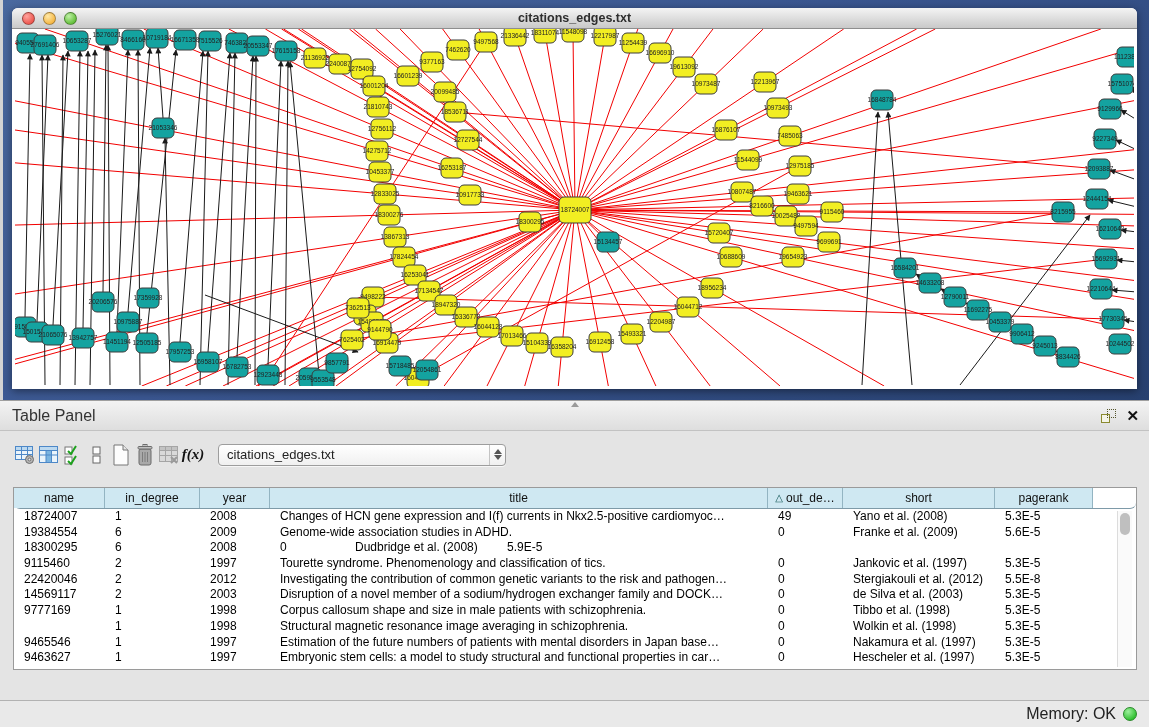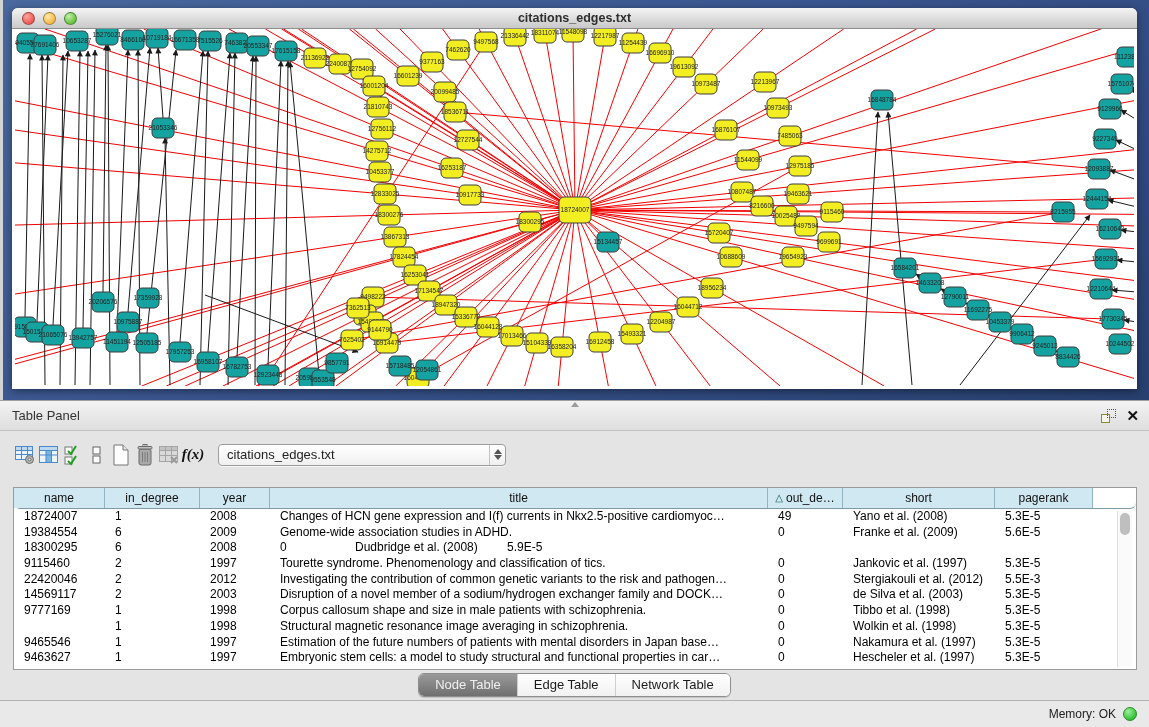--- a/index.html
+++ b/index.html
@@ -45,21 +45,21 @@
   
   .bottom-panel {
     position:absolute; left:0; top:400px; width:1149px; height:327px;
     background:#e4e4e4; border-top:1px solid #9f9f9f;
   }
   .panel-header {
     position:relative; height:30px;
     background: linear-gradient(#f3f3f3,#dedede);
     border-bottom:1px solid #c2c2c2;
   }
-  .panel-header .panel-title { position:absolute; left:12px; line-height:30px; font-size:13px; color:#333; }
+  .panel-header .panel-title { position:absolute; left:12px; line-height:30px; font-size:16px; color:#333; }
   .panel-header .hicons { position:absolute; right:10px; top:6px; display:flex; gap:10px; align-items:center; }
   .grip {
     position:absolute; left:50%; top:1px; width:0; height:0; margin-left:-4px;
     border-left:4px solid transparent; border-right:4px solid transparent;
     border-bottom:5px solid #9a9a9a;
   }
   .close-x { font-size:15px; font-weight:bold; color:#111; line-height:18px; cursor:default; }
 
   .toolbar {
     height:47px; display:flex; align-items:center; padding-left:14px;
@@ -122,21 +122,21 @@
   .seg {
     font-size:13px; color:#1b1b1b; padding:3px 16px 4px; border-left:1px solid #cfcfcf;
     background:linear-gradient(#ffffff,#f1f1f1);
   }
   .seg:first-child { border-left:none; }
   .seg.sel { background:linear-gradient(#9a9a9a,#6f6f6f); color:#f0f0f0; }
   .status-bar {
     position:absolute; left:0; right:0; bottom:0; height:27px;
     background:#e9e9e9; border-top:1px solid #b2b2b2;
     display:flex; align-items:center; justify-content:flex-end;
-    padding-right:12px; gap:7px; font-size:12px; color:#222;
+    padding-right:12px; gap:7px; font-size:16px; color:#222;
   }
   .memdot {
     width:14px; height:14px; border-radius:50%;
     background: radial-gradient(circle at 35% 30%, #9df09d, #2fbf2f 75%);
     border:1px solid #2a8a2a;
   }
   .float-icon { position:relative; width:15px; height:14px; }
   .float-icon .b1 { position:absolute; left:0; bottom:0; width:9px; height:9px; border:1px solid #8a8a30; background:#f4f4e8; }
   .float-icon .b2 { position:absolute; right:0; top:0; width:9px; height:9px; border:1px dotted #55552a; background:transparent; }
 </style>
@@ -741,21 +741,21 @@
           <div class="td" style="width: 152px;">Jankovic et al. (1997)</div>
           <div class="td" style="width: 98px;">5.3E-5</div>
         </div>
         <div class="tr">
           <div class="td" style="width: 91px;">22420046</div>
           <div class="td" style="width: 95px;">2</div>
           <div class="td" style="width: 70px;">2012</div>
           <div class="td" style="width: 498px;">Investigating the contribution of common genetic variants to the risk and pathogen…</div>
           <div class="td" style="width: 75px;">0</div>
           <div class="td" style="width: 152px;">Stergiakouli et al. (2012)</div>
-          <div class="td" style="width: 98px;">5.5E-3</div>
+          <div class="td" style="width: 98px;">5.5E-8</div>
         </div>
         <div class="tr">
           <div class="td" style="width: 91px;">14569117</div>
           <div class="td" style="width: 95px;">2</div>
           <div class="td" style="width: 70px;">2003</div>
           <div class="td" style="width: 498px;">Disruption of a novel member of a sodium/hydrogen exchanger family and DOCK…</div>
           <div class="td" style="width: 75px;">0</div>
           <div class="td" style="width: 152px;">de Silva et al. (2003)</div>
           <div class="td" style="width: 98px;">5.3E-5</div>
         </div>
@@ -794,25 +794,18 @@
           <div class="td" style="width: 75px;">0</div>
           <div class="td" style="width: 152px;">Hescheler et al. (1997)</div>
           <div class="td" style="width: 98px;">5.3E-5</div>
         </div>
       </div>
     <div class="vscroll">
       <div class="vthumb"></div>
     </div>
   </div>
 
-  <div class="tabs-bar">
-    <div class="segmented" id="tabs">
-        <div class="seg sel">Node Table</div>
-        <div class="seg">Edge Table</div>
-        <div class="seg">Network Table</div>
-      </div>
-  </div>
 
   <div class="status-bar">
     <span>Memory: OK</span>
     <span class="memdot"></span>
   </div>
 </div>
 
 </body></html>

